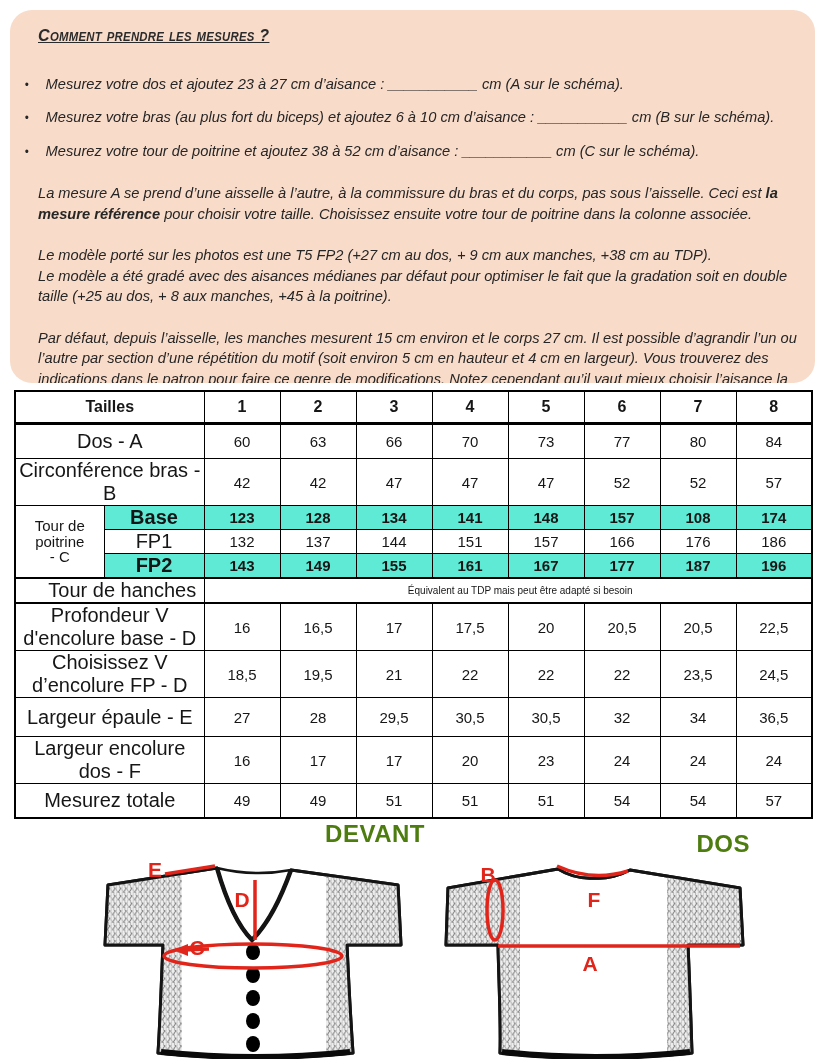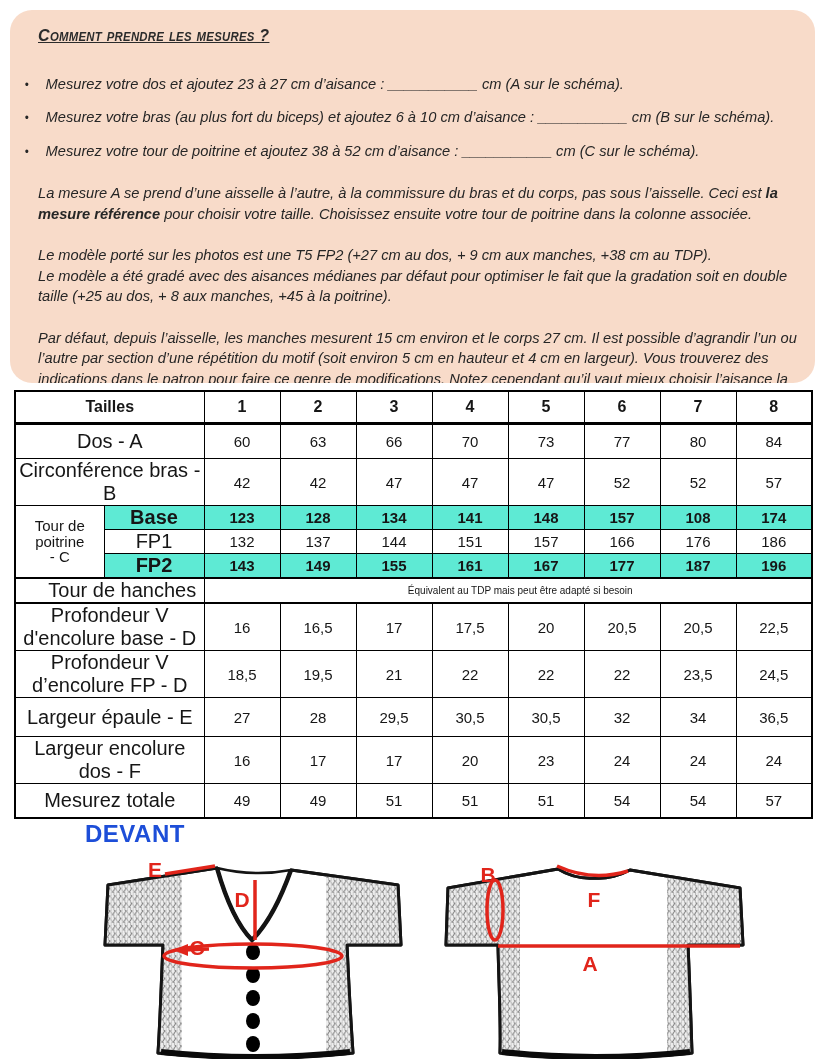--- a/index.html
+++ b/index.html
@@ -45,22 +45,22 @@
   tr.r-hips td{border-top-width:2.5px;border-bottom-width:2.5px;padding-left:27px;}
   tr.r-tall td{height:43px;}
   tr.r-l38 td{height:38px;}
   .bold{font-weight:bold;}
   .lbl{font-size:20px;}
   .shade{background:#5eead4;font-weight:bold;}
   .tdp{white-space:pre-line;line-height:15.5px;font-size:15px;background:#fff;margin-top:48px;}
   .hips-val{font-size:10px;}
   
   .fig-title{
-    position:absolute;text-align:left;font-weight:bold;font-size:24px;
-    letter-spacing:.5px;color:#1d4ed8;
+    position:absolute;text-align:right;font-weight:bold;font-size:24px;
+    letter-spacing:.5px;color:#4d7c0f;
   }
   .fig-title-front{left:85px;top:820px;width:340px;}
   .fig-title-back{left:430px;top:830px;width:320px;}
   .fig{position:absolute;width:330px;height:210px;}
   .fig-front{left:85px;top:849px;}
   .fig-back{left:430px;top:849px;}
   .fig text{font-family:"Liberation Sans",sans-serif;font-weight:bold;font-size:21px;fill:#e1251b;}
 </style>
 </head>
 <body>
@@ -185,21 +185,21 @@
           <td>16</td>
           <td>16,5</td>
           <td>17</td>
           <td>17,5</td>
           <td>20</td>
           <td>20,5</td>
           <td>20,5</td>
           <td>22,5</td>
         </tr>
         <tr class="r-tall">
-          <td colspan="2" class="lbl">Profondeur V d’encolure FP - D</td>
+          <td colspan="2" class="lbl">Choisissez V d’encolure FP - D</td>
           <td>18,5</td>
           <td>19,5</td>
           <td>21</td>
           <td>22</td>
           <td>22</td>
           <td>22</td>
           <td>23,5</td>
           <td>24,5</td>
         </tr>
         <tr class="r-l38">
@@ -232,20 +232,21 @@
           <td>51</td>
           <td>51</td>
           <td>54</td>
           <td>54</td>
           <td>57</td>
         </tr>
       </tbody>
   </table>
 
   <div class="fig-title fig-title-front">DEVANT</div>
+  <div class="fig-title fig-title-back">DOS</div>
 
   <svg class="fig fig-front" viewBox="0 0 330 210">
     <defs>
       <pattern id="knitF" width="5.5" height="7.5" patternUnits="userSpaceOnUse">
         <rect width="5.5" height="7.5" fill="#efefef"></rect>
         <path d="M1.5,0.5 Q3.5,2 1.5,3.7 Q-0.5,5.5 1.5,7" fill="none" stroke="#3f3f3f" stroke-width="0.8"></path>
         <path d="M4.2,0.5 Q2.6,2 4.2,3.7 Q5.8,5.5 4.2,7" fill="none" stroke="#6f6f6f" stroke-width="0.6"></path>
       </pattern>
     </defs>
     <path d="M23,36 L132,19 C140,47 152,76 167,91 C182,76 196,49 206,21 L313,36 L316,96 L262,96 C264,140 266,175 268,204 Q170,214 73,204 C75,175 76,140 78,96 L20,96 Z" fill="#ffffff" stroke="#141414" stroke-width="3" stroke-linejoin="round"></path>

